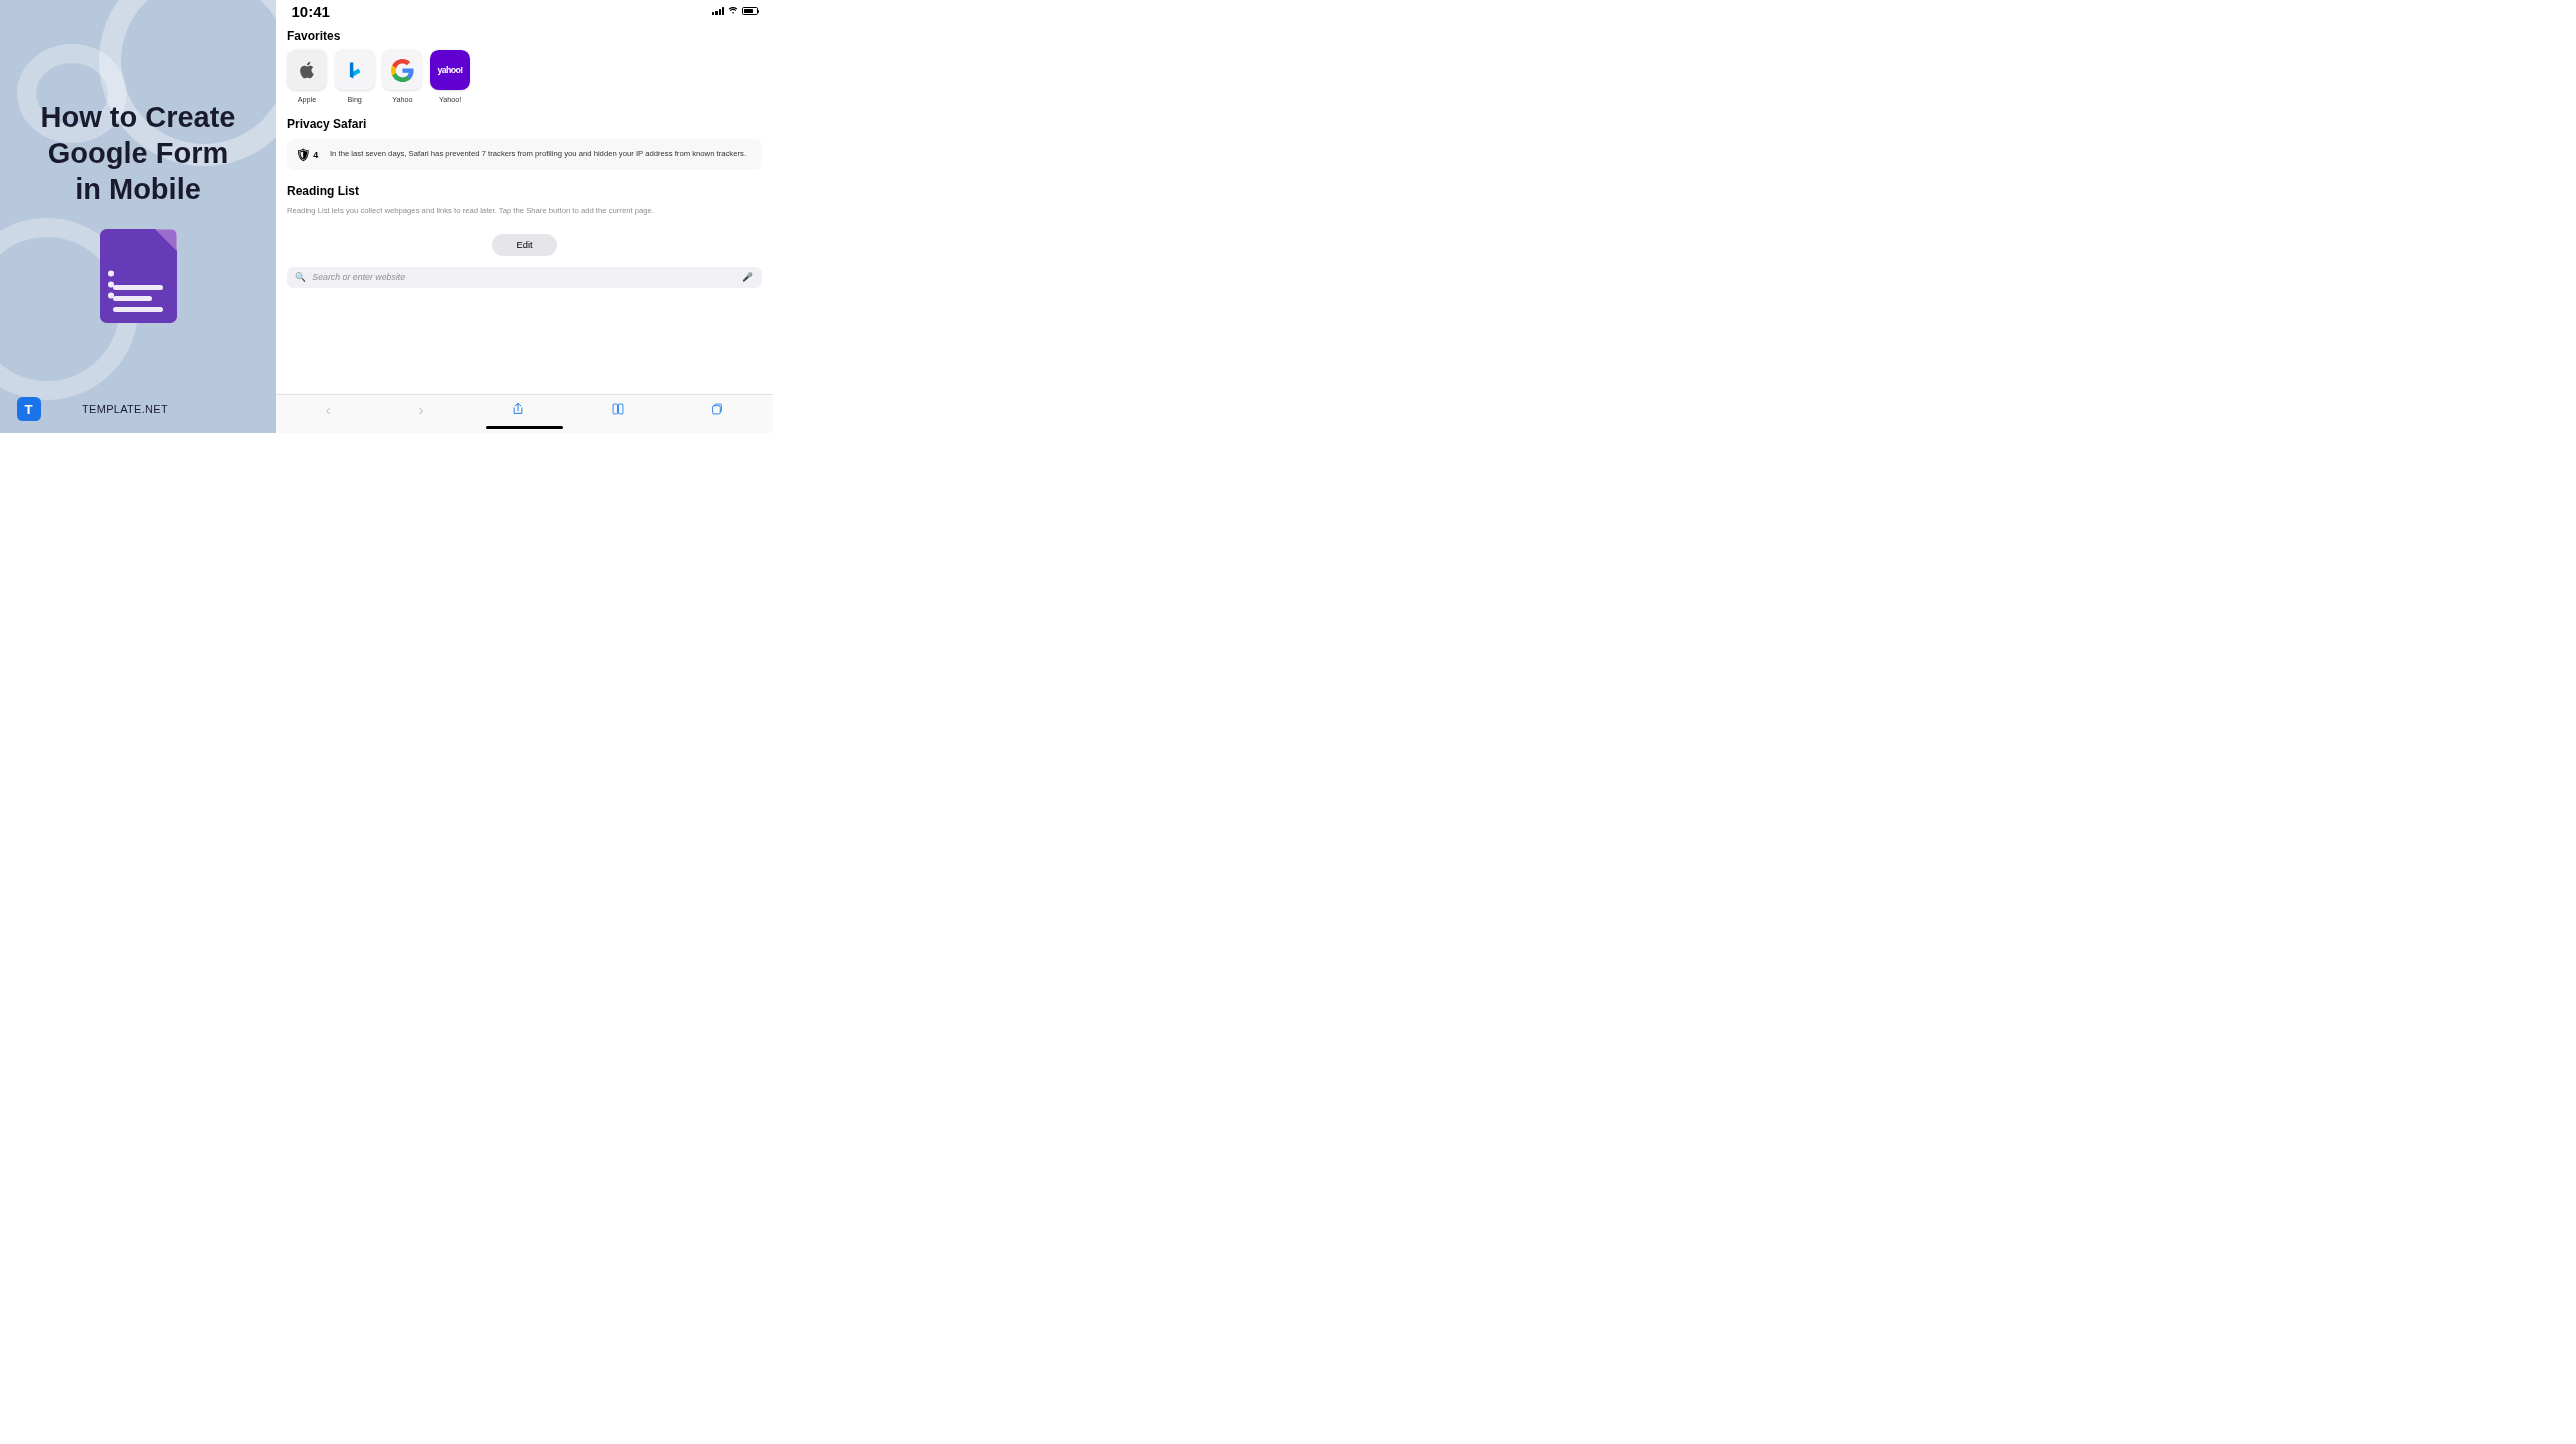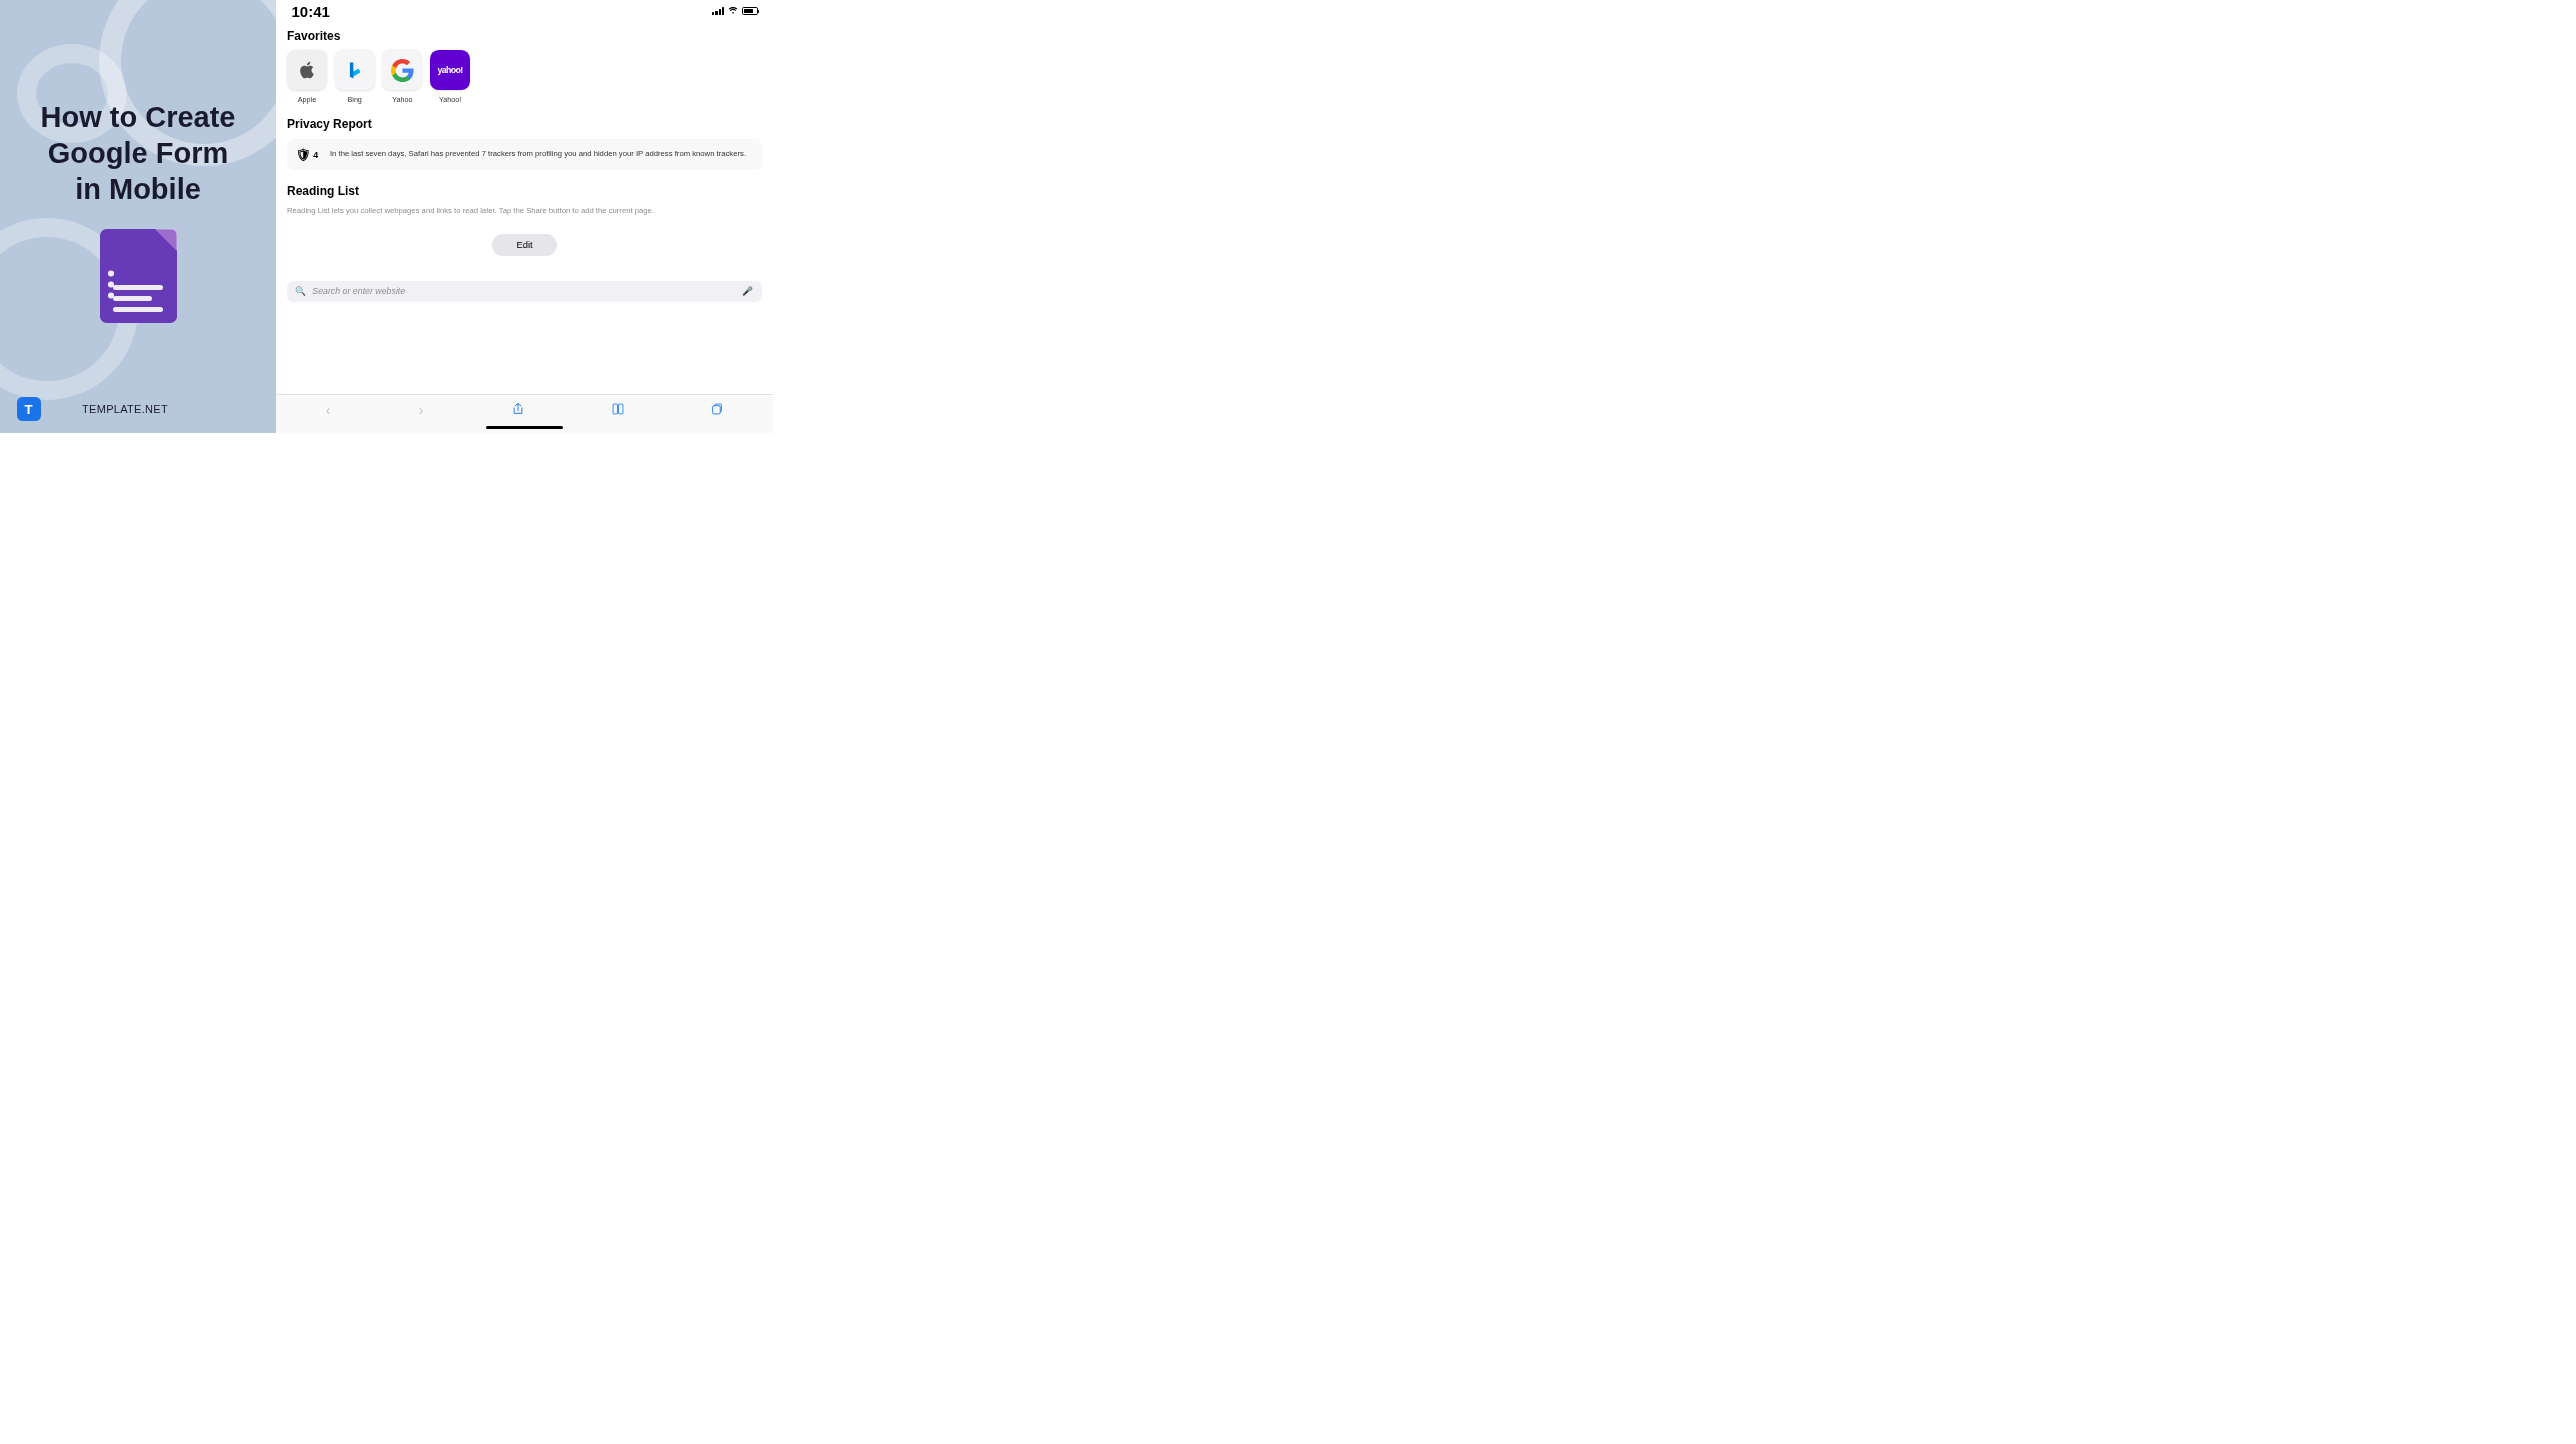--- a/index.html
+++ b/index.html
@@ -376,21 +376,21 @@
       font-size: 7.7px;
       color: #8e8e93;
       line-height: 1.55;
       margin-bottom: 16.6px;
     }
 
     
     .edit-btn-wrap {
       display: flex;
       justify-content: center;
-      margin-bottom: 25px;
+      margin-bottom: 11px;
       align-items: center;
     }
     .edit-btn {
       background: #e5e5ea;
       border: none;
       border-radius: 11px;
       padding: 5.5px 24px;
       font-size: 9.4px;
       color: #000;
       cursor: pointer;
@@ -547,21 +547,21 @@
 
       <div class="fav-item">
         <div class="fav-icon yahoo-icon">
           <span style="font-size:8.8px;font-weight:800;letter-spacing:-0.6px;">yahoo!</span>
         </div>
         <span class="fav-label">Yahoo!</span>
       </div>
 
     </div>
 
-    <h2 class="section-title">Privacy Report</h2>
+    <h2 class="section-title">Privacy Safari</h2>
     <div class="privacy-card">
       <div class="privacy-badge">
         <span class="shield-icon-wrap">🛡</span>
         <span>4</span>
       </div>
       <p class="privacy-text">In the last seven days, Safari has prevented 7 trackers from profiling you and hidden your IP address from known trackers.</p>
     </div>
 
     <h2 class="section-title">Reading List</h2>
     <p class="reading-list-text">Reading List lets you collect webpages and links to read later. Tap the Share button to add the current page.</p>

